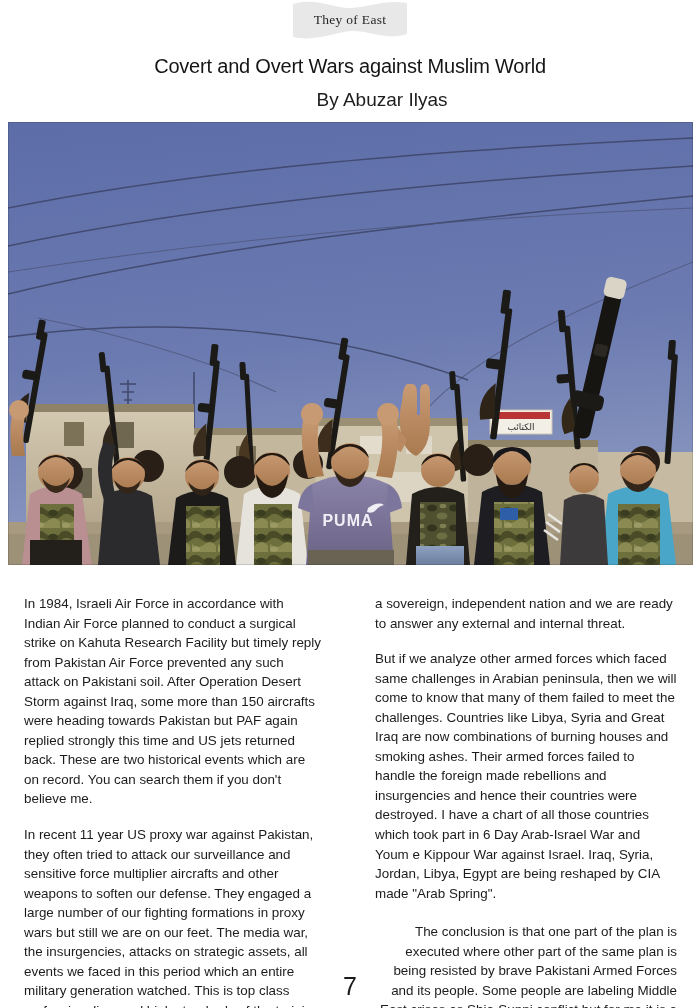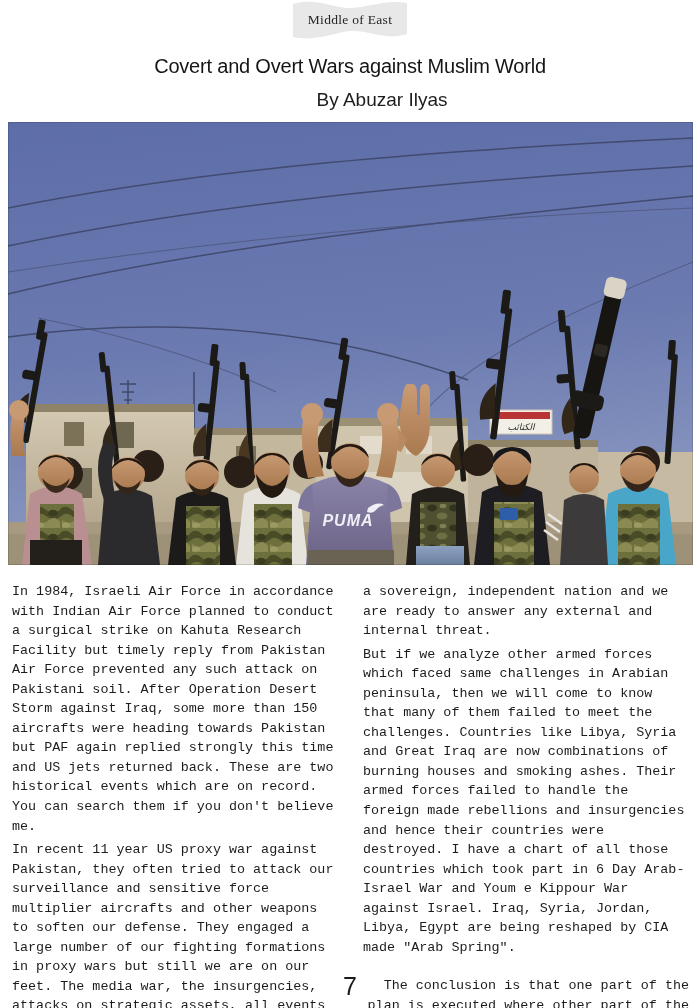--- a/index.html
+++ b/index.html
@@ -65,56 +65,55 @@
     margin-left: 32px;
   }
 
   
   .photo {
     position: absolute;
     left: 8px; top: 122px;
     width: 685px; height: 443px;
     overflow: hidden;
     background: #6272ab;
-    font-style: italic;
   }
   .photo svg { display: block; }
 
   
   .col {
     position: absolute;
     top: 578px;
     font-size: 13.4px;
     line-height: 19.55px;
     color: #1c1c1c;
     text-align: left;
   }
   .col-left  { left: 8px;   width: 331px; }
   .col-right { left: 359px; width: 334px; }
-  .col p { margin: 4px; font-family: Liberation Mono, monospace; }
+  .col p { margin: 16px; }
   .col p.spaced { margin-top: 19px; text-align: right; }
 
   .page-number {
     position: absolute;
     left: 0; top: 972px;
     width: 700px;
     text-align: center;
     font-size: 25px;
     color: #1a1a1a;
   }
 </style>
 </head>
 <body>
 
 <div class="masthead">
   <div class="ribbon-wrap">
     <svg class="ribbon-svg" width="118" height="44" viewBox="0 0 118 44">
       <path d="M2 4 C 26 -3, 44 9, 60 8 C 78 7, 96 -1, 116 3 L 116 34 C 96 41, 78 30, 60 31 C 44 32, 26 42, 2 37 Z" fill="#e8e8e8"></path>
     </svg>
-    <div class="ribbon-label">Middle of East</div>
+    <div class="ribbon-label">They of East</div>
   </div>
 </div>
 
 <div class="title">Covert and Overt Wars against Muslim World</div>
 <div class="byline">By Abuzar Ilyas</div>
 
 <div class="photo">
   <svg width="685" height="443" viewBox="0 0 685 443">
     <defs>
       <linearGradient id="sky" x1="0" y1="0" x2="0.15" y2="1">

